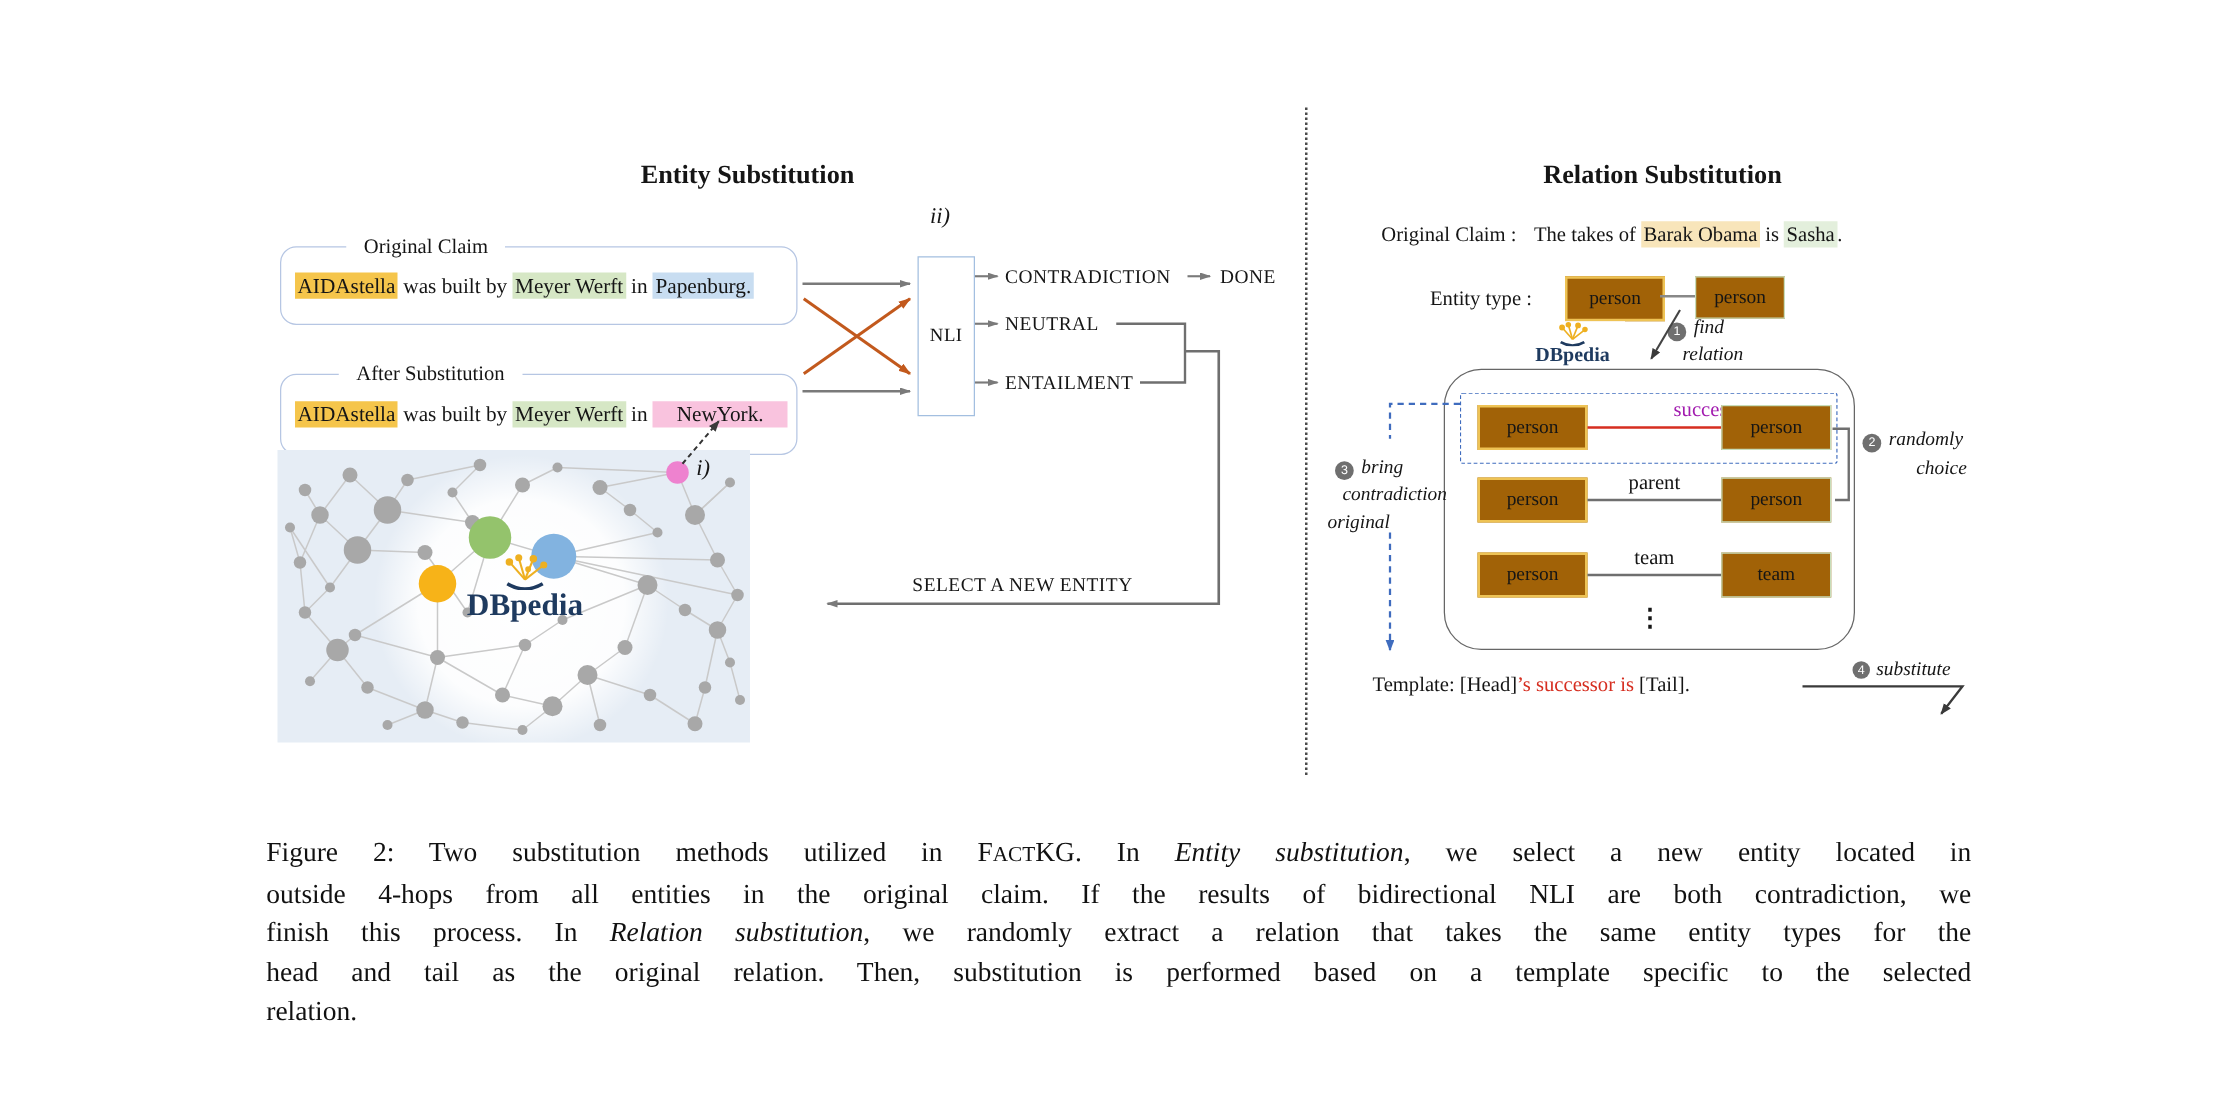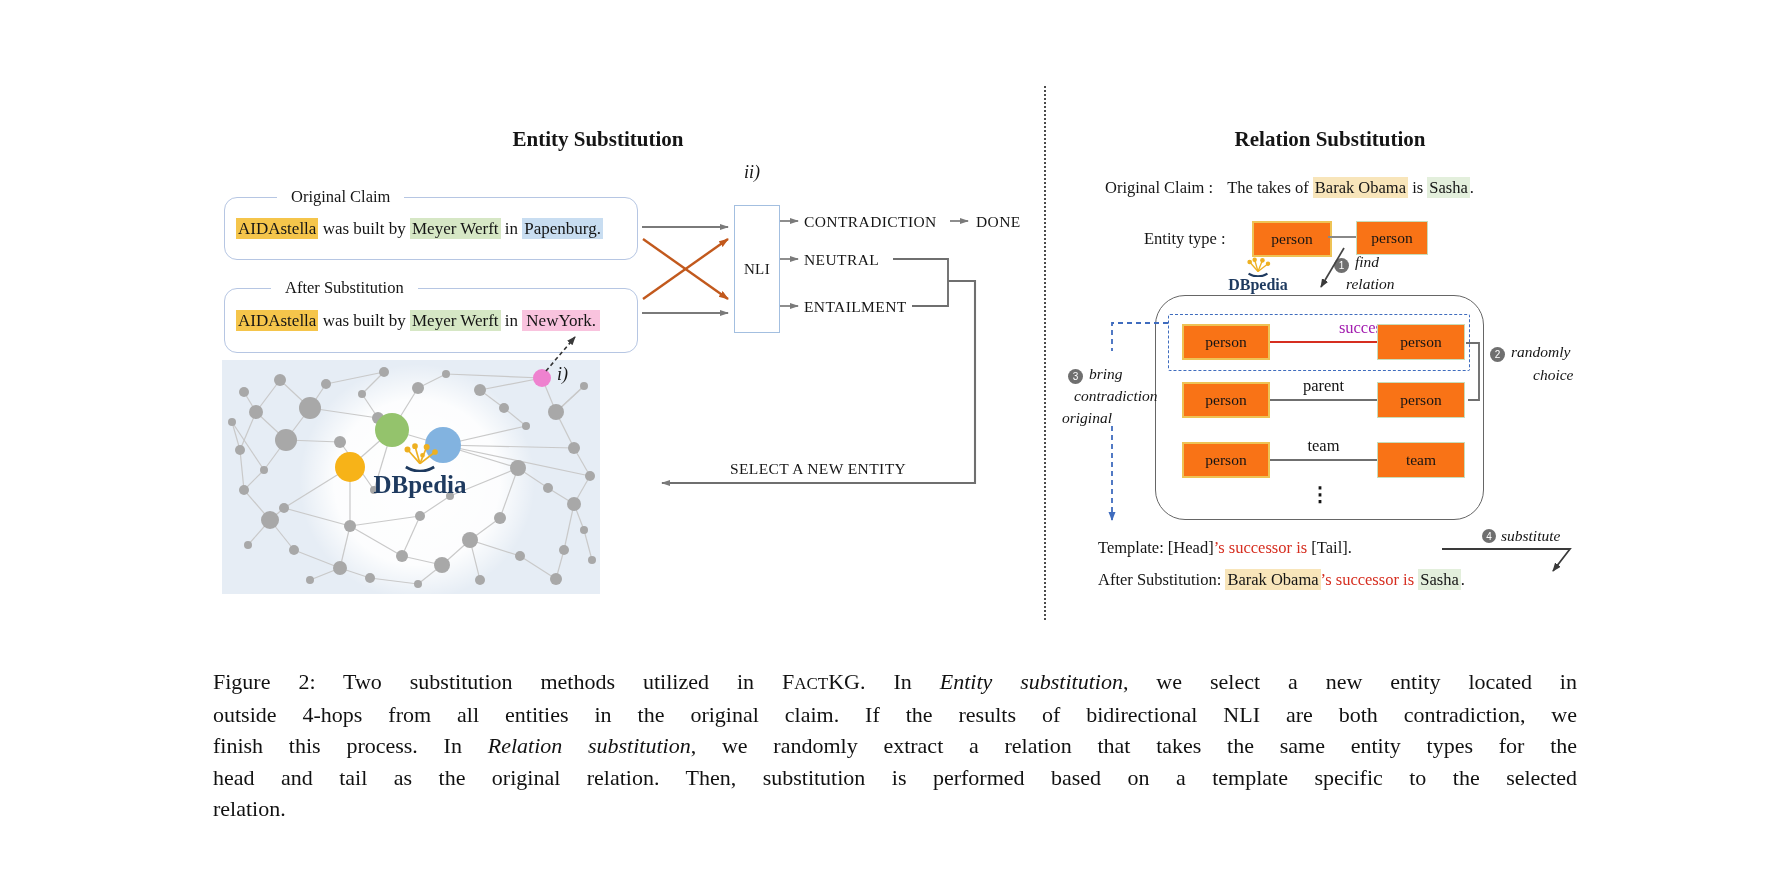--- a/index.html
+++ b/index.html
@@ -14,41 +14,41 @@
   
   .claimbox{border:1.5px solid #b6c6e3;border-radius:13px;background:#fff;}
   .claimbox .legend{position:absolute;top:-11px;left:52px;background:#fff;padding:0 14px;
                     font-size:16.5px;white-space:nowrap;}
   .claimbox .claimtext{position:absolute;left:11px;top:50%;transform:translateY(-50%);
                        font-size:17px;white-space:nowrap;}
   .seg{white-space:pre;}
   .hl-gold{background:#f5c54b;padding:1px 2px;}
   .hl-green{background:#d6e7c5;padding:1px 2px;}
   .hl-blue{background:#c8ddf1;padding:1px 2px;}
-  .hl-pink{background:#f9c3de;padding:1px 4px;}
+  .hl-pink{background:#f9c3de;padding:1px 19px;}
   .hl-cream{background:#f8e5ba;padding:1px 2px;}
   .hl-palegreen{background:#e3efdc;padding:1px 2px;}
   .red{color:#d62e20;}
 
   .nli-box{border:1.6px solid #a3bfe0;background:#fff;display:flex;align-items:center;
            justify-content:center;font-size:15px;letter-spacing:.4px;}
   .out-label{font-size:15.5px;letter-spacing:.4px;white-space:nowrap;}
 
   .graph{background:#e6edf5;}
   .logo{display:flex;flex-direction:column;align-items:center;z-index:4;}
   .logo .logo-text{font-weight:bold;color:#1e3a5f;line-height:1;}
   .logo-big .logo-text{font-size:25px;}
   .logo-small{background:#fff;padding:0 4px 1px 4px;}
   .logo-small .logo-text{font-size:16px;}
 
   .divider{border-left:2px dotted #4a4a4a;width:0;}
 
   .rtext{font-size:16.5px;white-space:nowrap;}
   .typelabel{font-size:16.5px;white-space:nowrap;}
-  .ebox{border:2px solid #eec355;background:#f97316;display:flex;align-items:center;justify-content:center;
+  .ebox{border:2px solid #eec355;background:#a16207;display:flex;align-items:center;justify-content:center;
         font-size:15.5px;}
   .ebox.green{border:1.7px solid #c7ddba;}
   .connector{background:#888;height:1.8px;}
 
   .container{border:1.5px solid #666;border-radius:30px;background:#fff;}
   .dashedrect{border:1.8px dashed #3f6cbe;border-radius:2px;}
   .rel-row{position:absolute;width:283px;height:36px;}
   .rel-row .head{position:absolute;left:0;top:0;width:88px;height:36px;box-sizing:border-box;}
   .rel-row .tail{position:absolute;left:195px;top:0;width:88px;height:36px;box-sizing:border-box;}
   .rel-row .rline{position:absolute;left:88px;top:17px;width:107px;height:2px;background:#6f6f6f;}
@@ -117,21 +117,21 @@
 
   <div class="abs panel-title" style="left:598px;top:127px;">Entity Substitution</div>
 
   <div class="abs step-roman" style="left:744px;top:162px;">ii)</div>
 
   <div class="abs claimbox" style="left:224px;top:197px;width:412px;height:61px;">
     <span class="legend">Original Claim</span>
     <div class="claimtext"><span class="seg hl-gold">AIDAstella</span><span class="seg"> was built by </span><span class="seg hl-green">Meyer Werft</span><span class="seg"> in </span><span class="seg hl-blue">Papenburg.</span></div>
   </div>
 
-  <div class="abs claimbox" style="left:224px;top:288px;width:412px;height:63px;text-decoration:underline;">
+  <div class="abs claimbox" style="left:224px;top:299px;width:412px;height:63px;text-decoration:underline;">
     <span class="legend" style="left:46px;">After Substitution</span>
     <div class="claimtext"><span class="seg hl-gold">AIDAstella</span><span class="seg"> was built by </span><span class="seg hl-green">Meyer Werft</span><span class="seg"> in </span><span class="seg hl-pink">NewYork.</span></div>
   </div>
 
   <div class="abs nli-box" style="left:734px;top:205px;width:44px;height:126px;">
     <span>NLI</span>
   </div>
 
   <div class="abs out-label" style="left:804px;top:213px;">CONTRADICTION</div>
   <div class="abs out-label" style="left:976px;top:213px;">DONE</div>
@@ -364,21 +364,20 @@
 
   <div class="abs numcircle" style="left:1068px;top:369px;">3</div>
   <div class="abs stepword" style="left:1089px;top:365px;">bring</div>
   <div class="abs stepword" style="left:1074px;top:387px;">contradiction</div>
   <div class="abs stepword" style="left:1062px;top:409px;">original</div>
 
   <div class="abs numcircle" style="left:1482px;top:529px;width:14px;height:14px;">4</div>
   <div class="abs stepword" style="left:1501px;top:527px;">substitute</div>
 
   <div class="abs rtext" style="left:1098px;top:538px;"><span class="seg">Template: [Head]</span><span class="seg red">’s successor is</span><span class="seg"> [Tail].</span></div>
-  <div class="abs rtext" style="left:1098px;top:570px;"><span class="seg">After Substitution: </span><span class="seg hl-cream">Barak Obama</span><span class="seg red">’s successor is</span><span class="seg"> </span><span class="seg hl-palegreen">Sasha</span><span class="seg">.</span></div>
 
   <div class="abs caption" style="left:213px;top:666px;" id="caption">
       <div class="cap-line"><span>Figure 2: Two substitution methods utilized in F</span><span class="sc">ACT</span><span>KG. In </span><span class="it">Entity substitution</span><span>, we select a new entity located in</span></div>
       <div class="cap-line"><span>outside 4-hops from all entities in the original claim. If the results of bidirectional NLI are both contradiction, we</span></div>
       <div class="cap-line"><span>finish this process. In </span><span class="it">Relation substitution</span><span>, we randomly extract a relation that takes the same entity types for the</span></div>
       <div class="cap-line"><span>head and tail as the original relation. Then, substitution is performed based on a template specific to the selected</span></div>
       <div class="cap-line last"><span>relation.</span></div>
     </div>
 
 </div>

